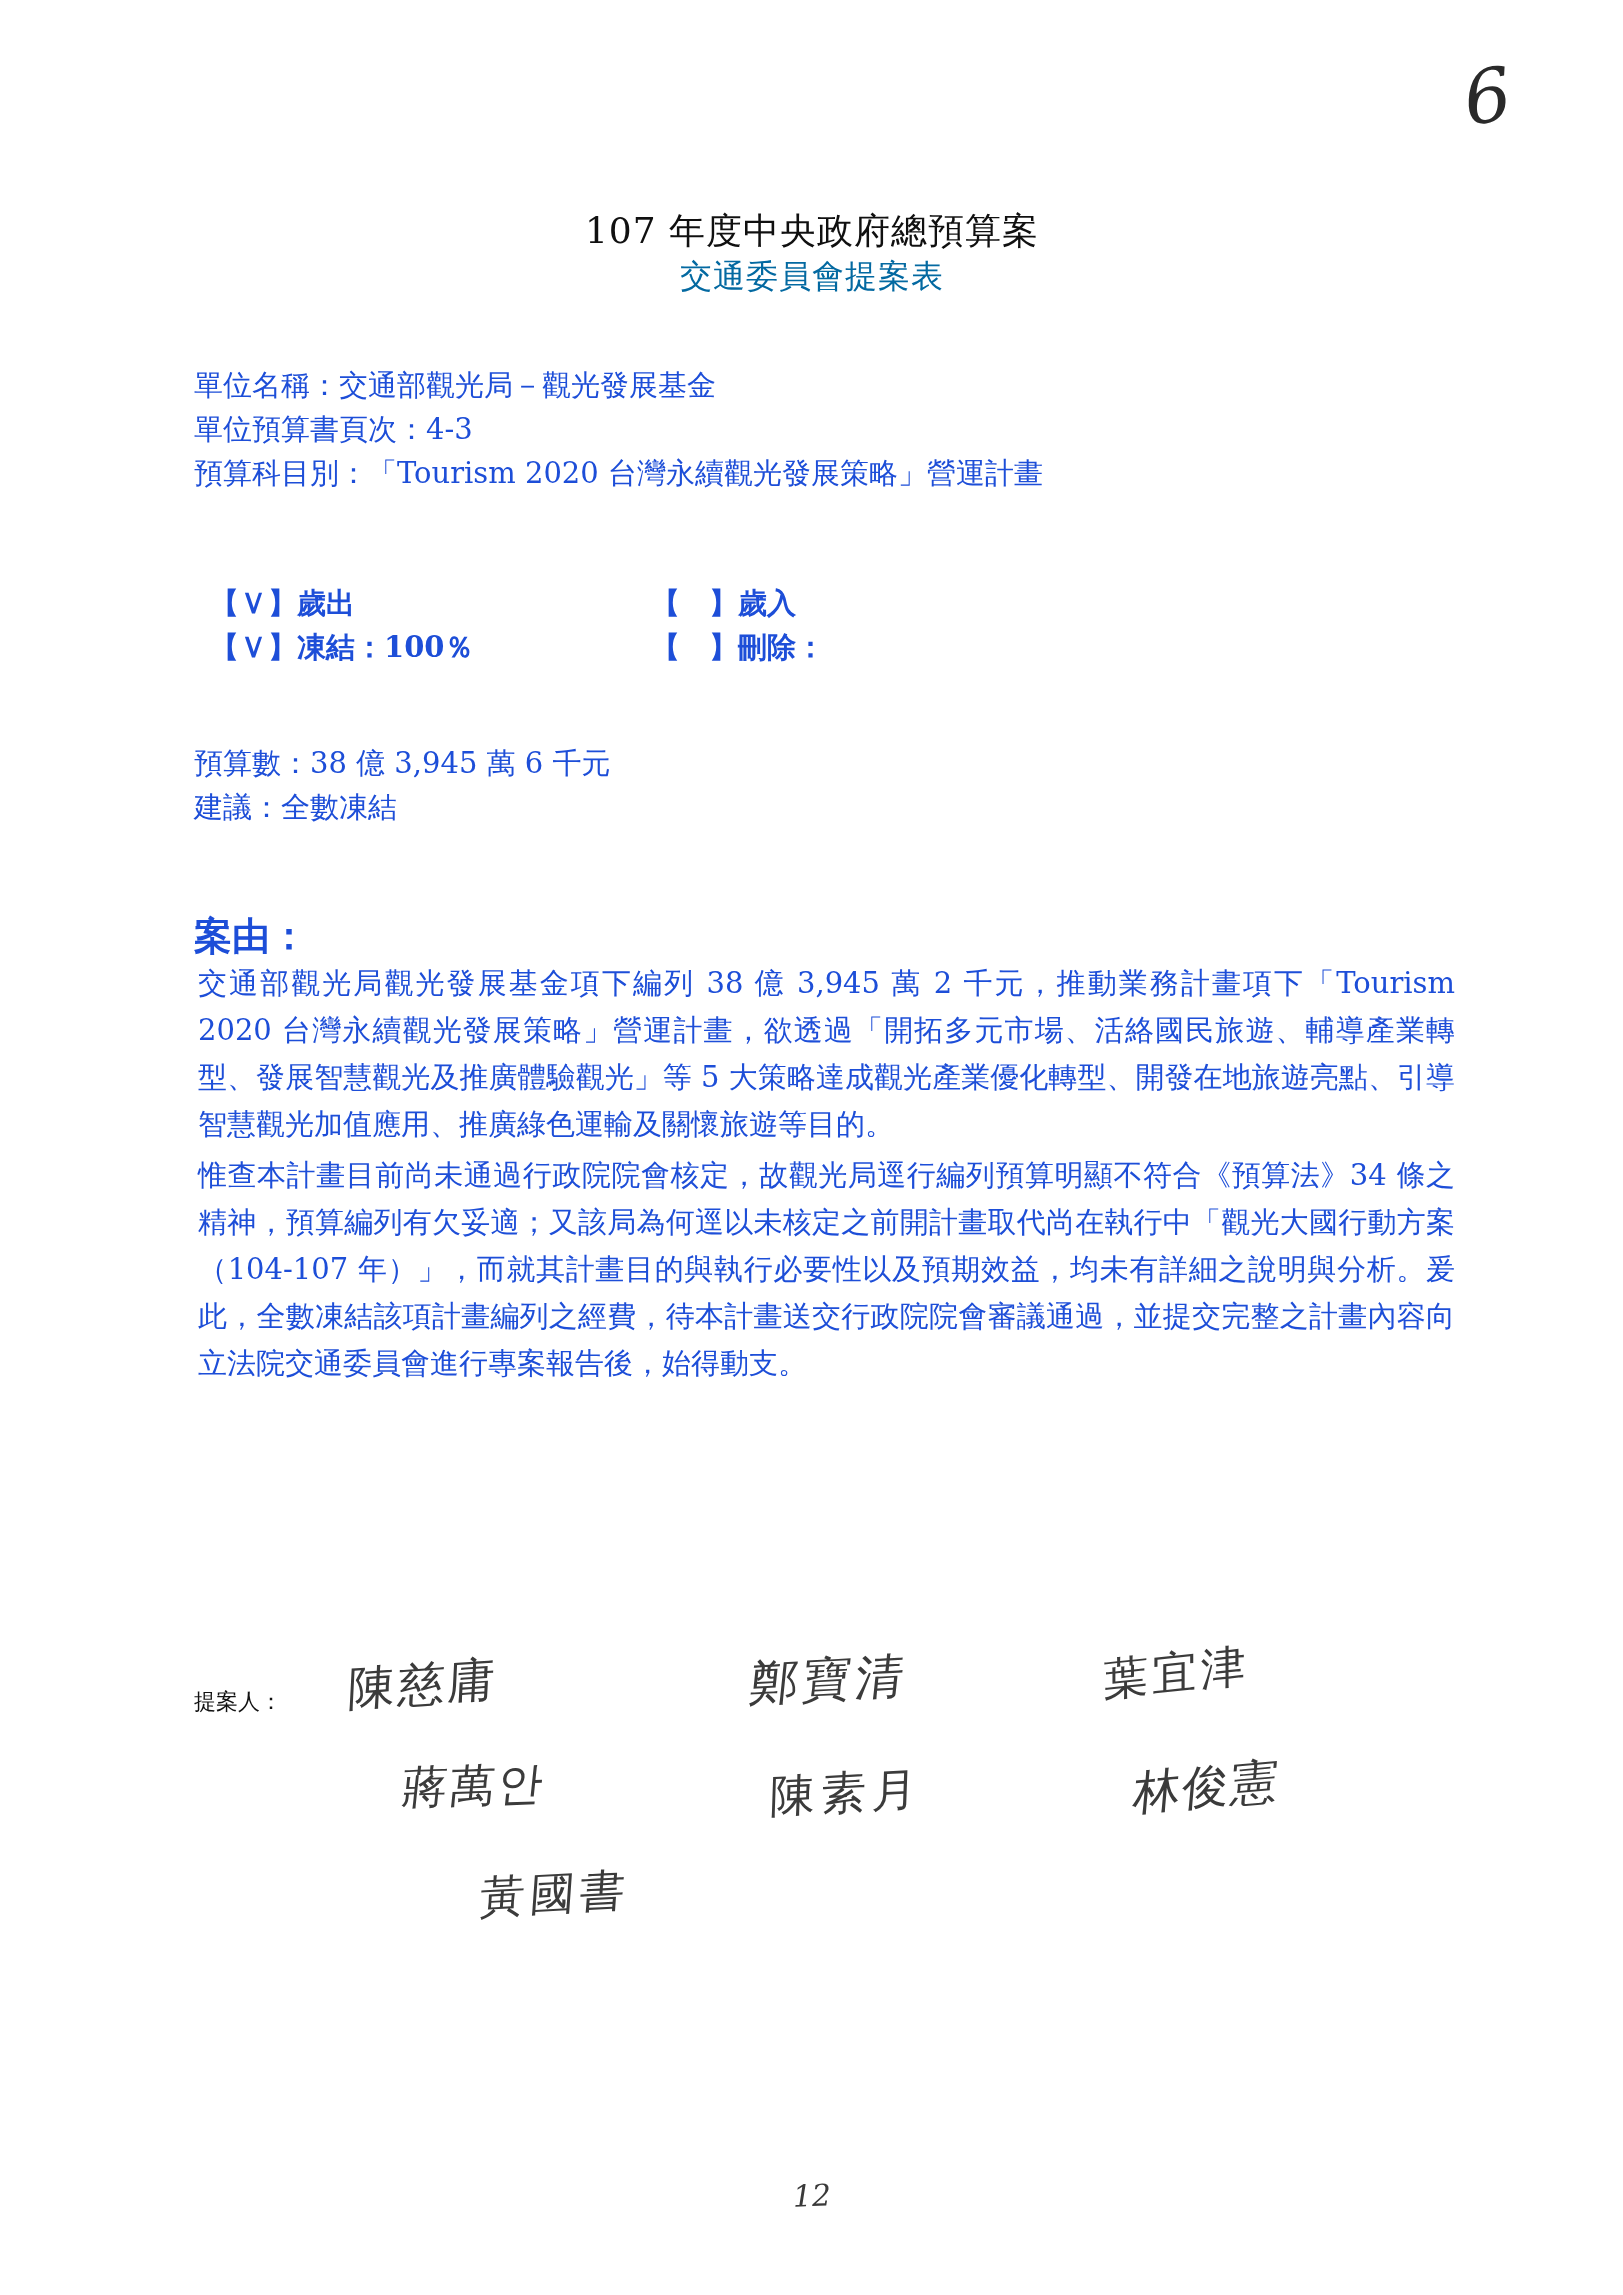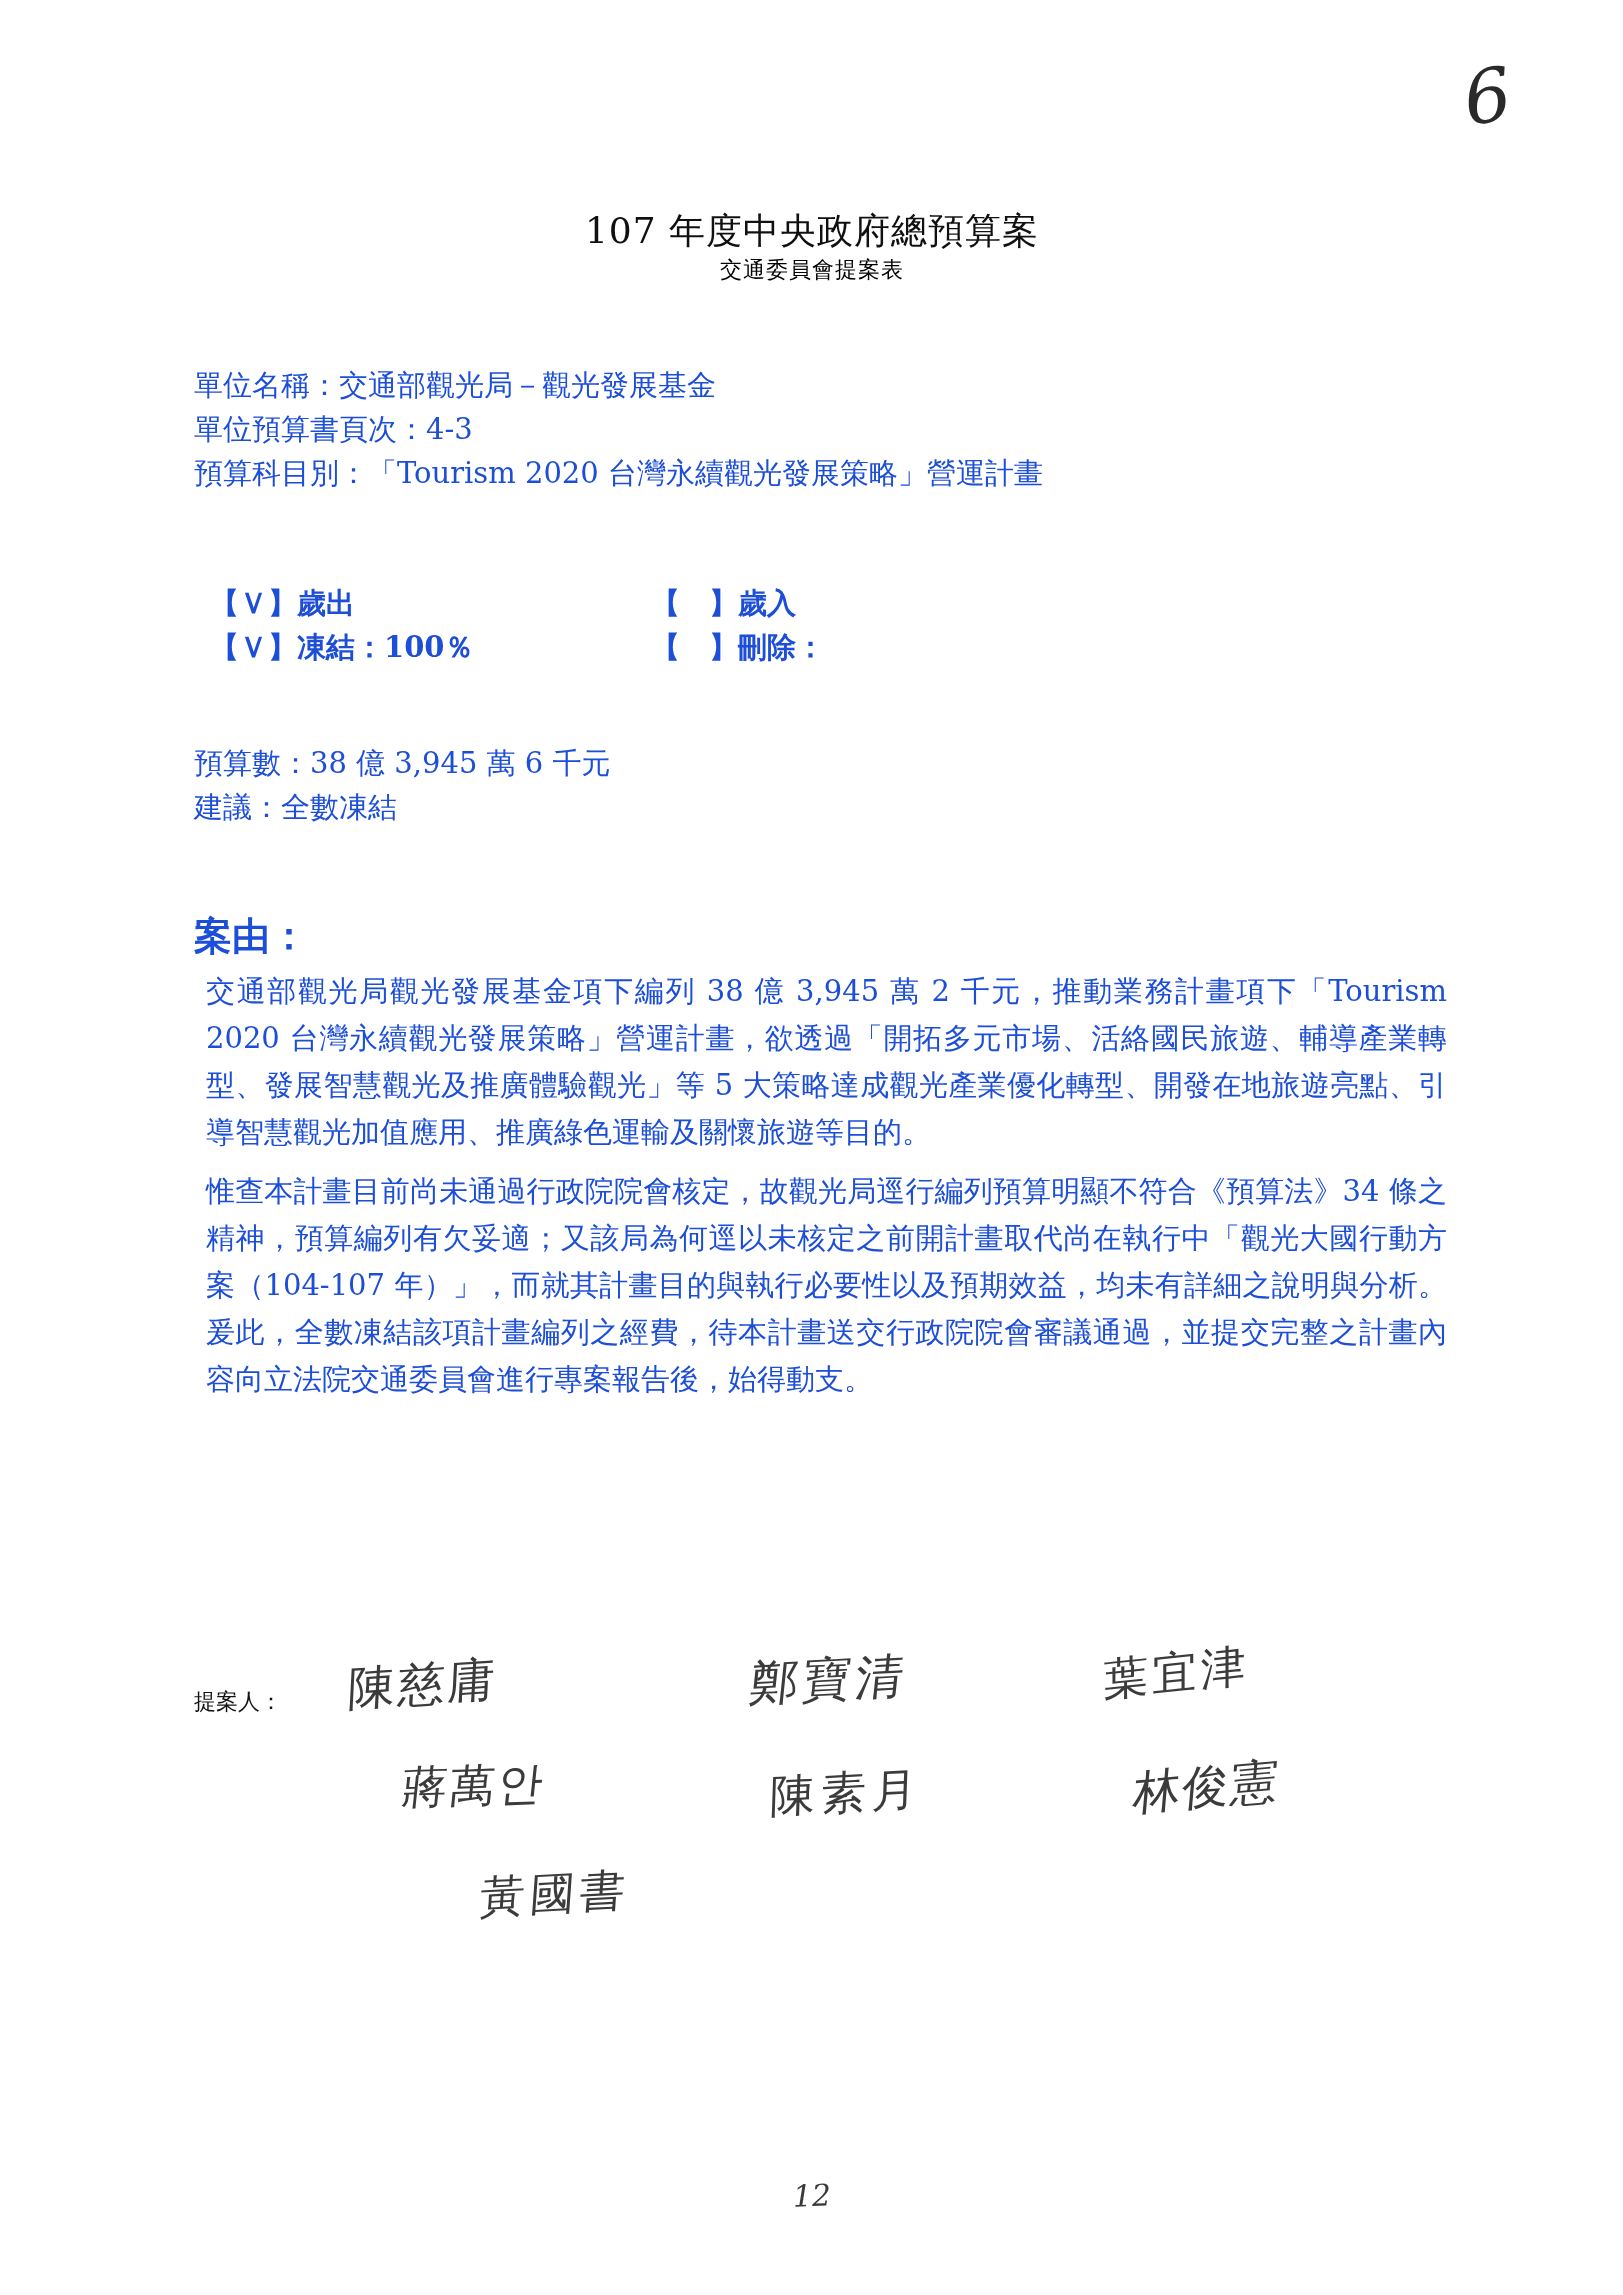--- a/index.html
+++ b/index.html
@@ -46,23 +46,23 @@
     font-size: 36px;
     letter-spacing: 1px;
     color: #101010;
   }
   .doc-subtitle {
     position: absolute;
     top: 255px;
     left: 0;
     width: 1624px;
     text-align: center;
-    font-size: 22px;
+    font-size: 32px;
     letter-spacing: 1px;
-    color: #000000;
+    color: #0369a1;
   }
 
   .body-block {
     position: absolute;
     left: 194px;
     width: 1265px;
     font-size: 29px;
     line-height: 1.52;
     color: #1d4ed8;
   }
@@ -95,21 +95,21 @@
     font-size: 38px;
   }
 
   .reason-body {
     top: 956px;
     text-align: justify;
     text-justify: inter-ideograph;
     line-height: 1.62;
   }
   .reason-body p {
-    margin: 12px;
+    margin: 4px;
     text-indent: 0;
   }
 
   .proposer-label {
     position: absolute;
     left: 194px;
     top: 1687px;
     font-size: 22px;
     color: #111111;
   }

